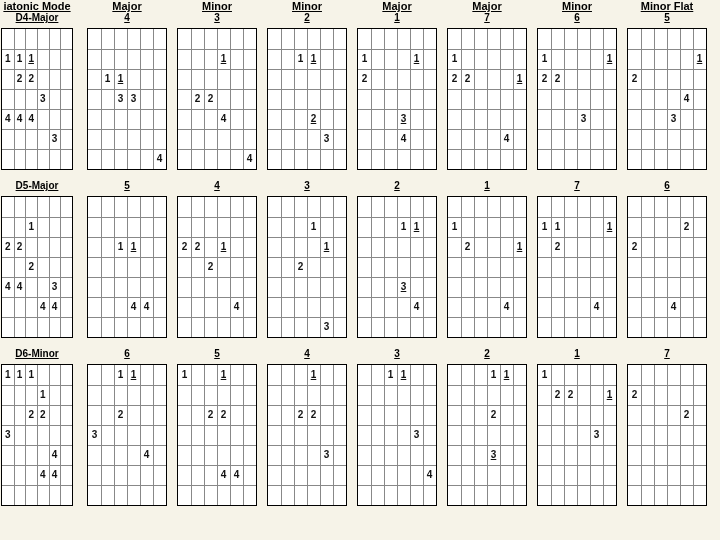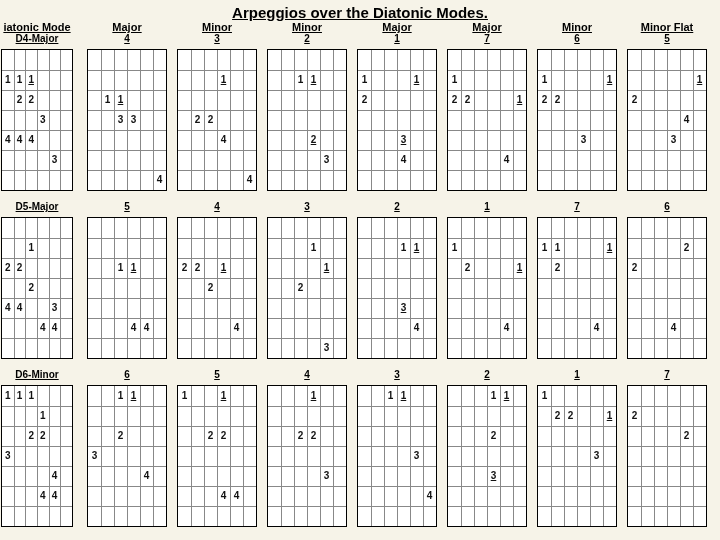--- a/index.html
+++ b/index.html
@@ -14,21 +14,20 @@
   .cell-label{font-size:10px;font-weight:700;text-decoration:underline;height:14px;margin-bottom:2px}
   .grid{background:#fff;border:1.5px solid #000;position:relative}
   .grid .gh{position:absolute;left:0;right:0;border-top:1px solid #888;height:0}
   .grid .gv{position:absolute;top:0;bottom:0;border-left:1px solid #888;width:0}
   .grid .n{position:absolute;font-size:10px;font-weight:700;line-height:1;transform:translate(-50%,-50%);color:#111}
   .grid .n.root{text-decoration:underline}
 </style>
 </head>
 <body>
 <div class="page">
-  <div class="title">Arpeggios over the Diatonic Modes.</div>
   <div class="hdr-row" id="hdrs">
       <div class="hdr" style="width: 90px;">iatonic Mode</div>
       <div class="hdr" style="width: 90px;">Major</div>
       <div class="hdr" style="width: 90px;">Minor</div>
       <div class="hdr" style="width: 90px;">Minor</div>
       <div class="hdr" style="width: 90px;">Major</div>
       <div class="hdr" style="width: 90px;">Major</div>
       <div class="hdr" style="width: 90px;">Minor</div>
       <div class="hdr" style="width: 90px;">Minor Flat</div>
     </div>

